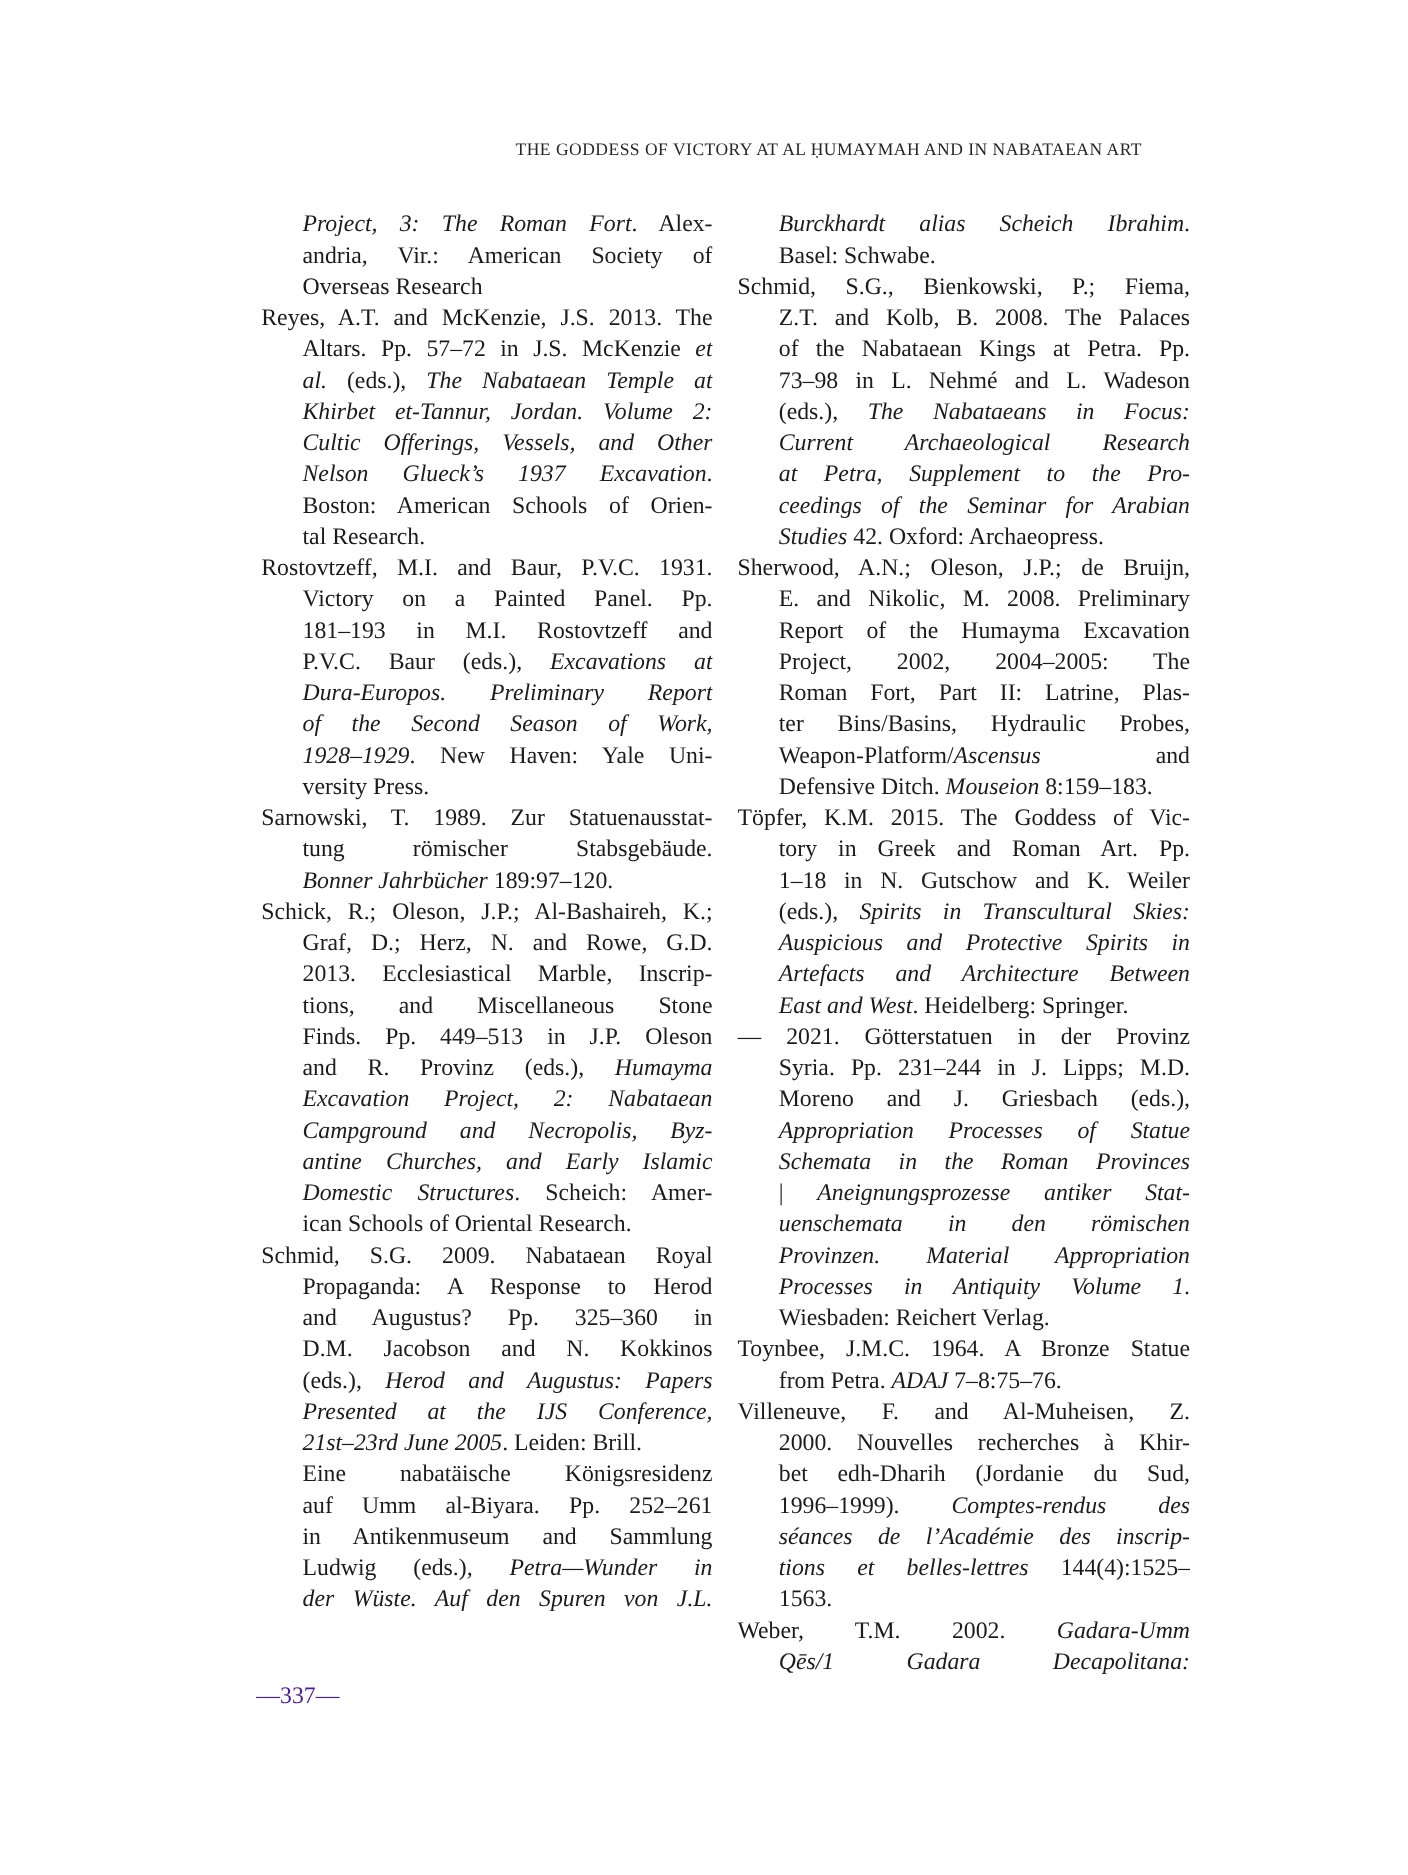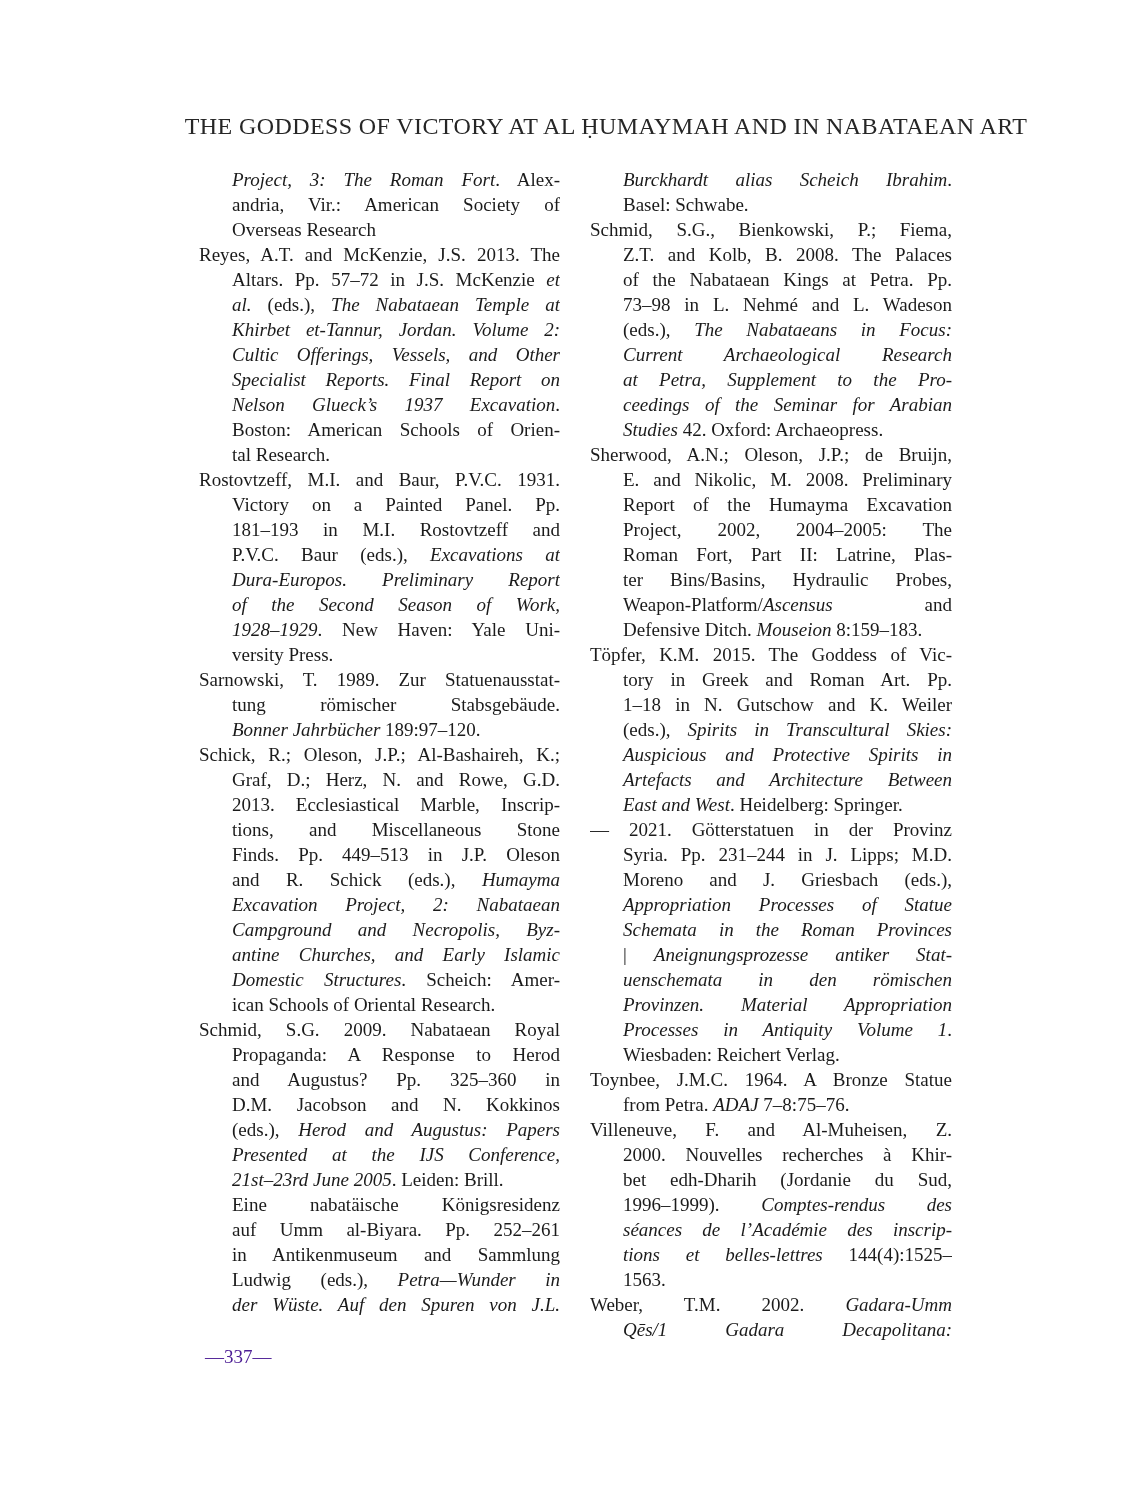--- a/index.html
+++ b/index.html
@@ -11,32 +11,32 @@
     -webkit-font-smoothing: antialiased;
   }
   .page {
     position: relative;
     width: 1126px; height: 1500px;
     background: #ffffff;
     overflow: hidden;
   }
   .running-header {
     position: absolute;
-    top: 113px; left: 606px;
+    top: 113px; left: 663px;
     transform: translateX(-50%);
     white-space: nowrap;
-    font-size: 24px;
+    font-size: 14px;
     letter-spacing: 0.4px;
     color: #262626;
   }
   .col {
     position: absolute;
     top: 167px;
   }
-  .col-left  { left: 199px; width: 361px; }
+  .col-left  { left: 209px; width: 361px; }
   .col-right { left: 590px; width: 362px; }
   .entry { margin: 0; padding: 0; }
   .line {
     height: 25px;
     line-height: 25px;
     font-size: 19px;
     text-align: justify;
     text-align-last: justify;
     text-justify: inter-word;
     overflow: hidden;
@@ -68,21 +68,20 @@
         <div class="line indent"><span class="it">Project, 3: The Roman Fort</span><span>. Alex-</span></div>
         <div class="line indent"><span>andria, Vir.: American Society of</span></div>
         <div class="line indent last"><span>Overseas Research</span></div>
       </div>
       <div class="entry">
         <div class="line"><span>Reyes, A.T. and McKenzie, J.S. 2013. The</span></div>
         <div class="line indent"><span>Altars. Pp. 57–72 in J.S. McKenzie </span><span class="it">et</span></div>
         <div class="line indent"><span class="it">al.</span><span> (eds.), </span><span class="it">The Nabataean Temple at</span></div>
         <div class="line indent"><span class="it">Khirbet et-Tannur, Jordan. Volume 2:</span></div>
         <div class="line indent"><span class="it">Cultic Offerings, Vessels, and Other</span></div>
-        <div class="line indent"><span class="it">Specialist Reports. Final Report on</span></div>
         <div class="line indent"><span class="it">Nelson Glueck’s 1937 Excavation</span><span>.</span></div>
         <div class="line indent"><span>Boston: American Schools of Orien-</span></div>
         <div class="line indent last"><span>tal Research.</span></div>
       </div>
       <div class="entry">
         <div class="line"><span>Rostovtzeff, M.I. and Baur, P.V.C. 1931.</span></div>
         <div class="line indent"><span>Victory on a Painted Panel. Pp.</span></div>
         <div class="line indent"><span>181–193 in M.I. Rostovtzeff and</span></div>
         <div class="line indent"><span>P.V.C. Baur (eds.), </span><span class="it">Excavations at</span></div>
         <div class="line indent"><span class="it">Dura-Europos. Preliminary Report</span></div>
@@ -94,21 +93,21 @@
         <div class="line"><span>Sarnowski, T. 1989. Zur Statuenausstat-</span></div>
         <div class="line indent"><span>tung römischer Stabsgebäude.</span></div>
         <div class="line indent last"><span class="it">Bonner Jahrbücher</span><span> 189:97–120.</span></div>
       </div>
       <div class="entry">
         <div class="line"><span>Schick, R.; Oleson, J.P.; Al-Bashaireh, K.;</span></div>
         <div class="line indent"><span>Graf, D.; Herz, N. and Rowe, G.D.</span></div>
         <div class="line indent"><span>2013. Ecclesiastical Marble, Inscrip-</span></div>
         <div class="line indent"><span>tions, and Miscellaneous Stone</span></div>
         <div class="line indent"><span>Finds. Pp. 449–513 in J.P. Oleson</span></div>
-        <div class="line indent"><span>and R. Schick (eds.), </span><span class="it">Humayma</span></div>
+        <div class="line indent"><span>and R. Provinz (eds.), </span><span class="it">Humayma</span></div>
         <div class="line indent"><span class="it">Excavation Project, 2: Nabataean</span></div>
         <div class="line indent"><span class="it">Campground and Necropolis, Byz-</span></div>
         <div class="line indent"><span class="it">antine Churches, and Early Islamic</span></div>
         <div class="line indent"><span class="it">Domestic Structures</span><span>. Scheich: Amer-</span></div>
         <div class="line indent last"><span>ican Schools of Oriental Research.</span></div>
       </div>
       <div class="entry">
         <div class="line"><span>Schmid, S.G. 2009. Nabataean Royal</span></div>
         <div class="line indent"><span>Propaganda: A Response to Herod</span></div>
         <div class="line indent"><span>and Augustus? Pp. 325–360 in</span></div>

